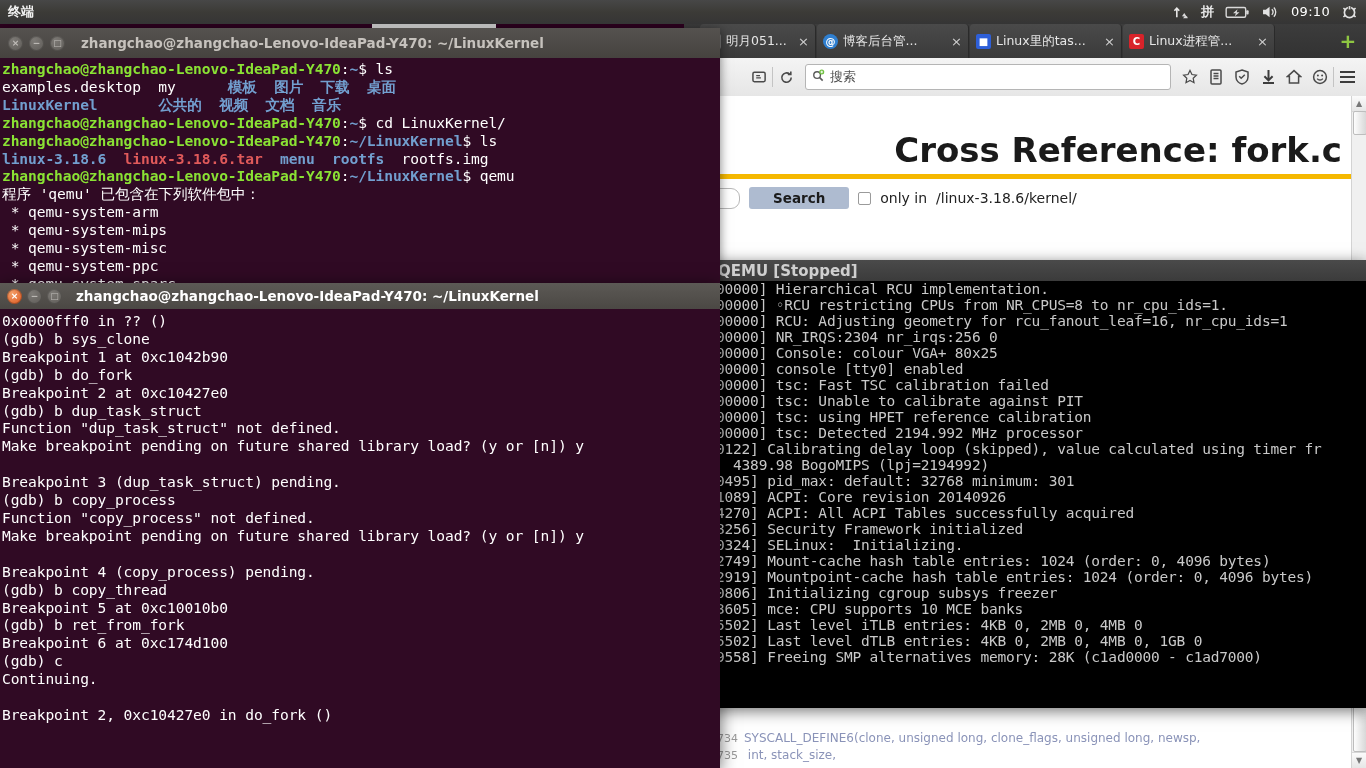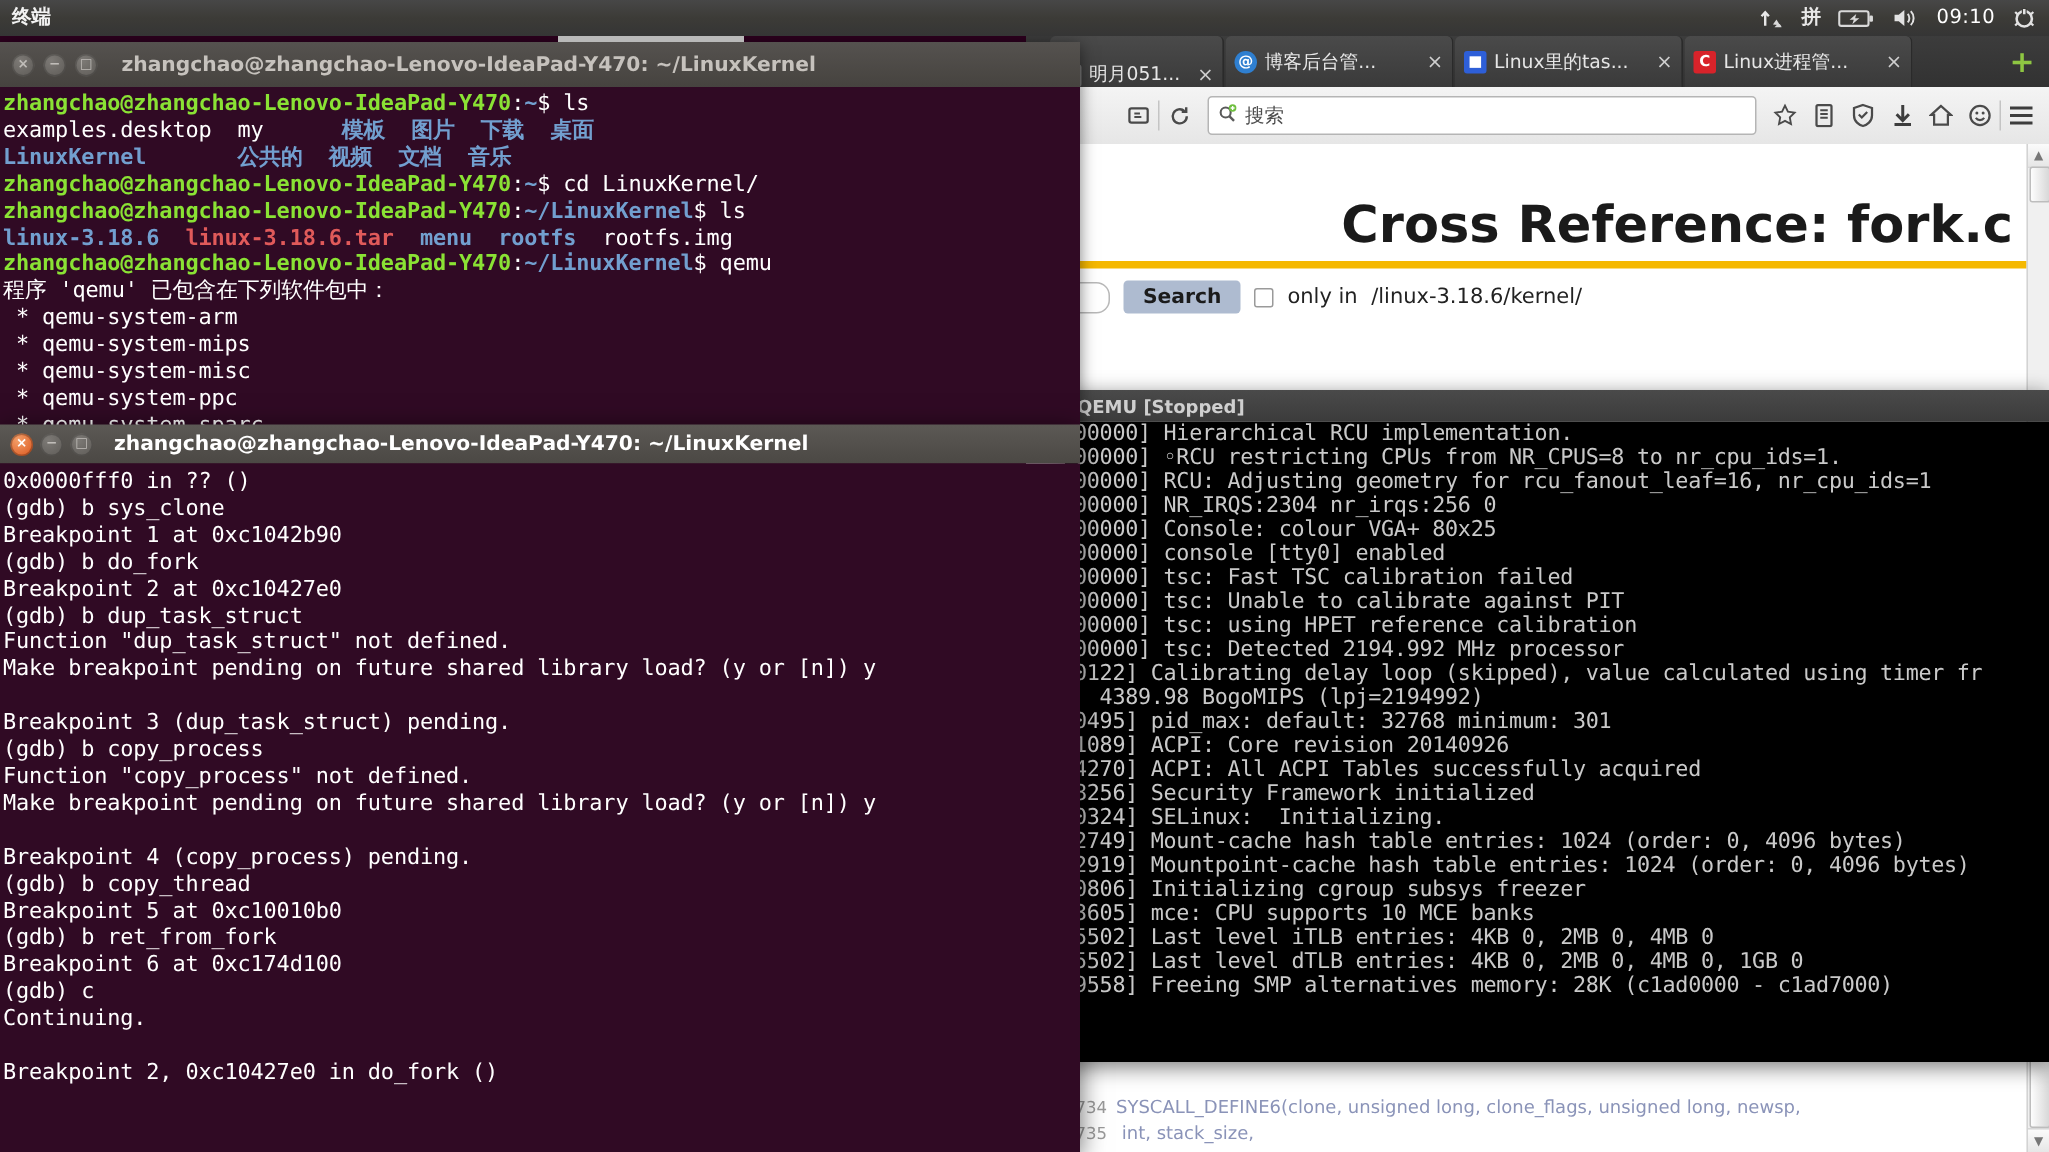--- a/index.html
+++ b/index.html
@@ -66,21 +66,21 @@
     position:relative;height:78px;background:#fff;
   }
   #xref-title{
     position:absolute;right:24px;top:34px;font-size:34px;font-weight:bold;color:#1a1a1a;
     font-family:"DejaVu Sans","Liberation Sans",sans-serif;
   }
   #xref-rule{height:5px;background:#f5b800;}
   #xref-searchrow{height:38px;display:flex;align-items:center;padding-left:12px;gap:9px;font-size:14px;color:#222;}
   #xref-input{width:42px;height:19px;background:#fff;border:1px solid #b8b8b8;border-radius:9px;}
   #xref-btn{
-    background:#aebbd0;border:none;border-radius:3px;padding:3px 13px;
+    background:#aebbd0;border:none;border-radius:3px;padding:3px 24px;
     font-size:13.5px;font-weight:bold;color:#1b1b1b;font-family:"DejaVu Sans",sans-serif;
   }
   #xref-chk{width:11px;height:11px;border:1px solid #9a9a9a;background:#fff;border-radius:2px;}
   #xref-scope{font-weight:normal;}
   #xref-onlyin{font-size:14px;}
   #code-area{position:absolute;left:0;bottom:0;width:682px;height:38px;background:#fff;overflow:hidden;}
   .codeline{font-family:"DejaVu Sans","Liberation Sans",sans-serif;font-size:12px;white-space:nowrap;padding-left:26px;line-height:17px;}
   .lno{color:#9a9a9a;font-size:11px;padding-right:6px;}
   .fn{color:#8a93b8;}
   
@@ -90,21 +90,21 @@
   #ff-scroll .thumb{position:absolute;top:15px;left:1px;width:12px;height:22px;background:linear-gradient(to right,#fdfdfd,#d8d8d8);border:1px solid #bdbdbd;border-radius:2px;}
   #ff-scroll .thumb2{position:absolute;bottom:16px;left:1px;width:12px;height:44px;background:linear-gradient(to right,#fdfdfd,#d8d8d8);border:1px solid #bdbdbd;border-radius:2px;}
 
   
   #qemu{
     position:absolute;left:710px;top:260px;width:656px;height:448px;
     z-index:150;box-shadow:0 3px 14px rgba(0,0,0,.55);
   }
   #qemu-title{
     height:21px;background:linear-gradient(to bottom,#4a4a4a,#3b3b3b);
-    color:#cfcfcf;font-size:12px;font-weight:bold;display:flex;align-items:center;
+    color:#cfcfcf;font-size:15px;font-weight:bold;display:flex;align-items:center;
     padding-left:8px;
   }
   #qemu-screen{
     height:427px;background:#000000;overflow:hidden;padding-top:0;
     font-family:"DejaVu Sans Mono","Liberation Mono",monospace;
   }
   #qemu-screen .ql{
     color:#c9c9c9;font-size:14.5px;line-height:16px;white-space:pre;padding-left:6px;
     letter-spacing:-0.2px;
   }
@@ -164,21 +164,21 @@
 </style>
 </head>
 <body>
 
 <div id="desk-left"></div>
 <div id="desk-right-edge"></div>
 
 <div id="firefox">
 
   <div id="ff-tabstrip">
-    <div class="ff-tab" style="left:16px;width:116px;align-items:flex-end;">
+    <div class="ff-tab" style="left:16px;width:116px;">
       <span class="fav" style="background:#777;"></span>
       <span class="tl">明月051...</span>
       <span class="tx">×</span>
     </div>
     <div class="ff-tab" style="left:133px;width:152px;">
       <span class="fav" style="background:#2f7fd0;border-radius:50%;">@</span>
       <span class="tl">博客后台管...</span>
       <span class="tx">×</span>
     </div>
     <div class="ff-tab" style="left:286px;width:152px;">

